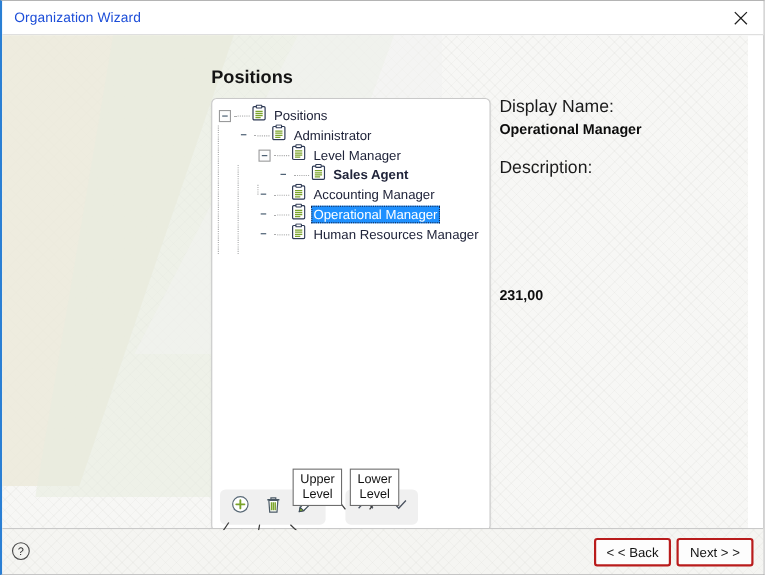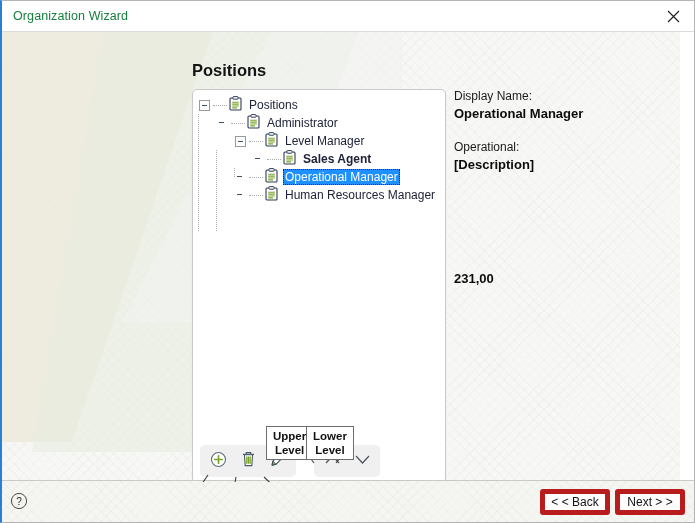--- a/index.html
+++ b/index.html
@@ -17,21 +17,21 @@
   }
 
   
   #titlebar {
     position: absolute; left: 0; top: 0; width: 693px; height: 31px;
     background: #ffffff;
     border-bottom: 1px solid #dcdcdc;
     display: flex; align-items: center;
   }
   #title-text {
-    font-size: 12.5px; color: #15803d; margin-left: 11px;
+    font-size: 12.5px; color: #1d4ed8; margin-left: 11px;
     letter-spacing: .1px;
   }
   #close-btn {
     position: absolute; right: 0; top: 0; width: 44px; height: 30px;
     display: flex; align-items: center; justify-content: center;
     cursor: pointer;
   }
   #close-btn svg { display:block; }
 
   
@@ -151,32 +151,32 @@
     position: absolute;
     background: #ffffff;
     border: 1.5px solid #6e6e6e;
     font-size: 11.5px; color: #111;
     text-align: center;
     line-height: 13px;
     padding: 2px 5px;
     z-index: 30;
     white-space: nowrap;
   }
-  .callout.two { line-height: 14px; padding: 2px 6px; font-weight: bold; }
+  .callout.two { line-height: 14px; padding: 2px 6px; }
   #callout-upper { left: 264px; top: 394px; }
-  #callout-lower { left: 304px; top: 394px; }
+  #callout-lower { left: 316px; top: 394px; }
   #leaders { position: absolute; left: 0; top: 0; width: 693px; height: 450px;
              pointer-events: none; z-index: 25; }
 
   
   #details {
     position: absolute; left: 452px; top: 57px; width: 225px;
   }
   .d-label {
-    font-size: 12px; color: #1b1b1b; margin-bottom: 3px;
+    font-size: 16px; color: #1b1b1b; margin-bottom: 3px;
   }
   .d-value {
     font-size: 13px; font-weight: bold; color: #0c0c0c;
   }
   .d-block { margin-bottom: 19px; }
   #cost-block { margin-top: 99px; }
 
   
   #footer {
     position: absolute; left: 0; bottom: 0; width: 693px; height: 42px;
@@ -190,21 +190,21 @@
       repeating-linear-gradient(-45deg, rgba(150,150,140,.05) 0 1px, transparent 1px 7px);
   }
   #help-btn {
     position: absolute; left: 8px; top: 11px;
     width: 18px; height: 18px; cursor: pointer;
   }
   .nav-btn {
     position: absolute; top: 8px;
     width: 70px; height: 26px;
     background: #fdfdfd;
-    border: 5px solid #b91c1c;
+    border: 2px solid #b91c1c;
     border-radius: 3px;
     font-size: 12px; color: #121212;
     font-family: "Liberation Sans", sans-serif;
     cursor: pointer;
     display: flex; align-items: center; justify-content: center;
   }
   #btn-back { right: 85px; }
   #btn-next { right: 10px; }
 </style>
 </head>
@@ -263,20 +263,30 @@
         </div>
         <div class="tnode" style="padding-left: 54px; font-weight: bold;">
           <span class="expander blank"></span>
           <span class="dots"></span>
           <span class="clip-icon"><svg width="13" height="15" viewBox="0 0 13 15">
               <rect x="1" y="2" width="11" height="12" rx="1" fill="#ffffff" stroke="#2e3a55" stroke-width="1.1"></rect>
               <rect x="4" y="0.6" width="5" height="2.6" rx="0.6" fill="#ffffff" stroke="#2e3a55" stroke-width="1"></rect>
               <path d="M3.2 6.2 H9.8 M3.2 8.1 H9.8 M3.2 10 H9.8 M3.2 11.9 H8" stroke="#7aa32a" stroke-width="1.15"></path>
             </svg></span>
           <span class="tlabel">Sales Agent</span>
+        </div>
+        <div class="tnode" style="padding-left: 36px;">
+          <span class="expander blank"></span>
+          <span class="dots"></span>
+          <span class="clip-icon"><svg width="13" height="15" viewBox="0 0 13 15">
+              <rect x="1" y="2" width="11" height="12" rx="1" fill="#ffffff" stroke="#2e3a55" stroke-width="1.1"></rect>
+              <rect x="4" y="0.6" width="5" height="2.6" rx="0.6" fill="#ffffff" stroke="#2e3a55" stroke-width="1"></rect>
+              <path d="M3.2 6.2 H9.8 M3.2 8.1 H9.8 M3.2 10 H9.8 M3.2 11.9 H8" stroke="#7aa32a" stroke-width="1.15"></path>
+            </svg></span>
+          <span class="tlabel">Accounting Manager</span>
         </div>
         <div class="tnode selected" style="padding-left: 36px;">
           <span class="expander blank"></span>
           <span class="dots"></span>
           <span class="clip-icon"><svg width="13" height="15" viewBox="0 0 13 15">
               <rect x="1" y="2" width="11" height="12" rx="1" fill="#ffffff" stroke="#2e3a55" stroke-width="1.1"></rect>
               <rect x="4" y="0.6" width="5" height="2.6" rx="0.6" fill="#ffffff" stroke="#2e3a55" stroke-width="1"></rect>
               <path d="M3.2 6.2 H9.8 M3.2 8.1 H9.8 M3.2 10 H9.8 M3.2 11.9 H8" stroke="#7aa32a" stroke-width="1.15"></path>
             </svg></span>
           <span class="tlabel">Operational Manager</span>
@@ -362,22 +372,21 @@
     <div>Lower</div>
     <div>Level</div>
   </div>
 
   <div id="details">
     <div class="d-block">
       <div class="d-label">Display Name:</div>
       <div class="d-value">Operational Manager</div>
     </div>
     <div class="d-block">
-      <div class="d-label">Operational:</div>
-      <div class="d-value">[Description]</div>
+      <div class="d-label">Description:</div>
     </div>
     <div class="d-block" id="cost-block">
       <div class="d-value">231,00</div>
     </div>
   </div>
 </div>
 
 <div id="footer">
   <div id="help-btn">
     <span>

